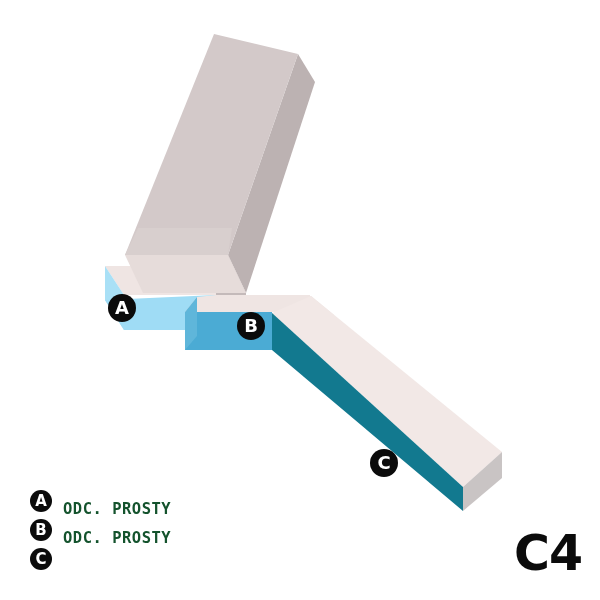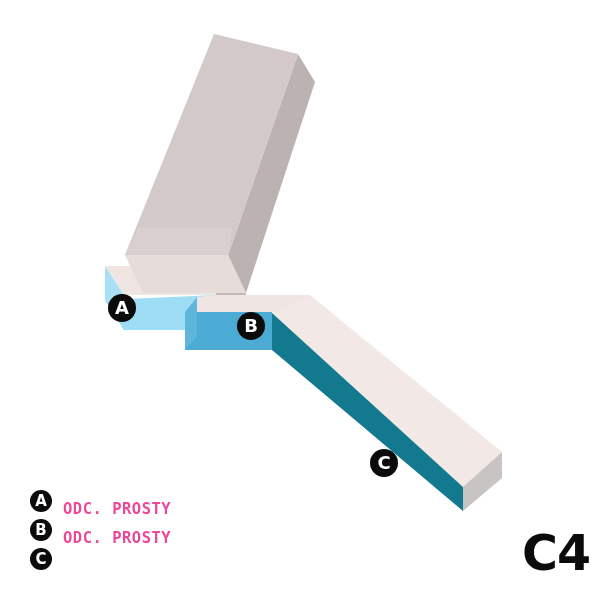--- a/index.html
+++ b/index.html
@@ -57,29 +57,29 @@
     line-height: 22px;
     text-align: center;
     flex: 0 0 auto;
   }
   .legend-text {
     margin-left: 11px;
     font-family: "DejaVu Sans Mono", "Liberation Mono", monospace;
     font-size: 15.5px;
     font-weight: bold;
     letter-spacing: 0.5px;
-    color: #ec4899;
+    color: #14532d;
     white-space: pre;
     margin-top: 16px;
   }
 
   
   #code-label {
     position: absolute;
-    right: 10px;
+    right: 18px;
     bottom: 22px;
     font-family: "DejaVu Sans", "Liberation Sans", sans-serif;
     font-size: 49px;
     font-weight: bold;
     color: #0b0b0b;
     letter-spacing: -1px;
     line-height: 1;
   }
 </style>
 </head>

